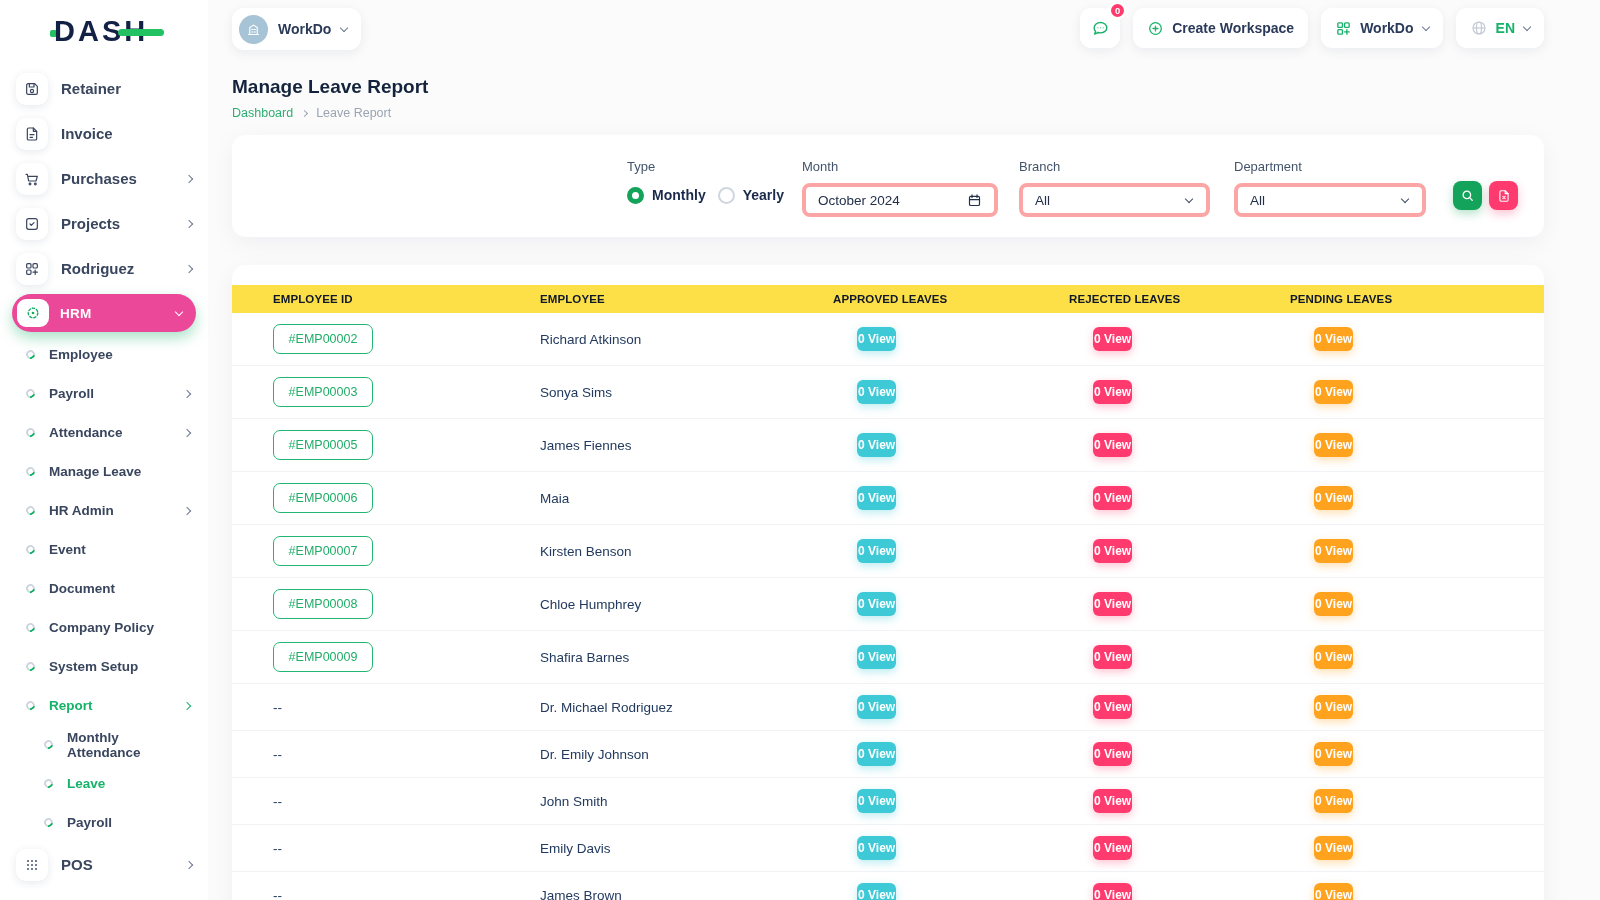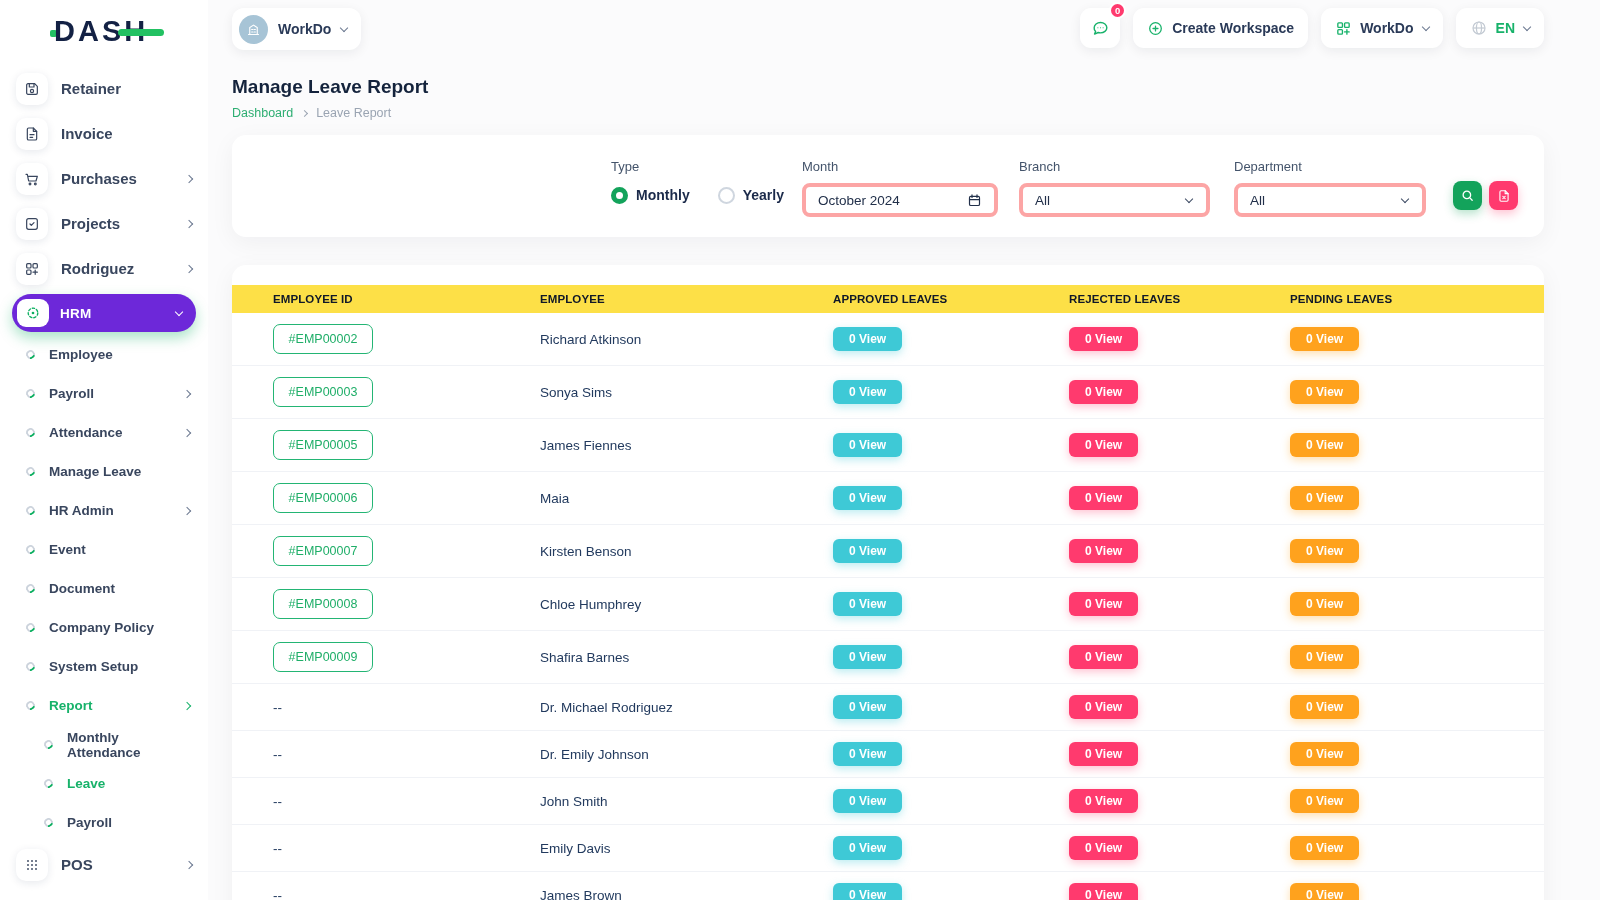--- a/index.html
+++ b/index.html
@@ -30,21 +30,21 @@
     width:32px; height:32px; border-radius:10px; background:#fff;
     box-shadow:0 2px 8px rgba(20,40,80,.10); display:flex; align-items:center; justify-content:center;
     color:#39465e; flex:0 0 32px;
   }
   .nav-item .lbl { margin-left:13px; flex:1; }
   .chev { width:6px; height:6px; border-right:1.8px solid #6b7890; border-bottom:1.8px solid #6b7890; display:inline-block; }
   .chev.right { transform:rotate(-45deg); }
   .chev.down  { transform:rotate(45deg); margin-top:-3px; }
 
   .nav-pill {
-    margin:3px 12px; height:38px; border-radius:19px; background:#6d28d9;
+    margin:3px 12px; height:38px; border-radius:19px; background:#ec4899;
     display:flex; align-items:center; padding:0 14px 0 5px; cursor:pointer;
     box-shadow:0 6px 14px rgba(12,175,96,.35);
   }
   .nav-pill .icon-box { width:28px; height:28px; border-radius:9px; box-shadow:none; color:#0caf60; }
   .nav-pill .lbl { margin-left:11px; flex:1; color:#fff; font-size:13.5px; font-weight:700; letter-spacing:.3px; }
   .nav-pill .chev { border-color:#fff; }
 
   .sub-item {
     height:39px; display:flex; align-items:center; padding:0 18px 0 26px; cursor:pointer;
     font-size:13.5px; font-weight:600; color:#39465e;
@@ -90,21 +90,21 @@
   .bc-sep { width:5px; height:5px; border-right:1.6px solid #9aa4b2; border-bottom:1.6px solid #9aa4b2; transform:rotate(-45deg); }
   .bc-cur { color:#9aa4b2; }
 
   .card { background:#fff; border-radius:14px; box-shadow:0 6px 24px rgba(16,24,40,.05); }
 
   
   .filter-card { margin-top:15px; height:102px; padding:24px 26px; display:flex; align-items:flex-start; }
   .flabel { font-size:13px; color:#44546b; margin-bottom:9px; }
   .fgroup { flex:0 0 auto; }
   .g-type { margin-left:auto; }
-  .radio-row { display:flex; align-items:center; gap:28px; height:24px; }
+  .radio-row { display:flex; align-items:center; gap:12px; height:24px; }
   .radio-opt { display:flex; align-items:center; gap:8px; font-size:14px; font-weight:700; color:#1b2a4a; cursor:pointer; }
   .radio { width:17px; height:17px; border-radius:50%; border:2px solid #cfd6df; background:#fff; }
   .radio.checked { border:5px solid #13a35b; }
   .g-month { margin-left:18px; }
   .g-branch { margin-left:21px; }
   .g-dept { margin-left:24px; }
   .field {
     height:34px; border:4px solid #fca5a5; border-radius:8px; background:#fff;
     display:flex; align-items:center; padding:0 12px; font-size:13.5px; color:#22304a; cursor:pointer;
   }
@@ -130,22 +130,22 @@
   th:first-child, td:first-child { padding-left:41px; }
   td { padding:11px 0; font-size:13.5px; color:#223a5e; border-bottom:1px solid #f0f2f6; vertical-align:middle; }
   tr:last-child td { border-bottom:none; }
   .emp-badge {
     display:inline-block; min-width:100px; text-align:center; padding:7px 12px;
     border:1px solid #23b574; color:#1fae68; background:#fff; border-radius:7px;
     font-size:12.5px; cursor:pointer;
   }
   .emp-null { color:#223a5e; font-size:13.5px; }
   .vbtn {
-    display:inline-block; padding:5px 16px; border-radius:6px; color:#fff;
-    font-size:12px; font-weight:600; cursor:pointer;
+    display:inline-block; padding:5px 1px; border-radius:6px; color:#fff;
+    font-size:12px; font-weight:600; cursor:pointer;margin-left:24px;
   }
   .v-info   { background:#3ec9d6; box-shadow:0 3px 8px rgba(62,201,214,.35); }
   .v-danger { background:#ff3a6e; box-shadow:0 3px 8px rgba(255,58,110,.3); }
   .v-warn   { background:#ffa21d; box-shadow:0 3px 8px rgba(255,162,29,.35); }
 
   svg { display:block; }
 </style>
 </head>
 <body>
 

